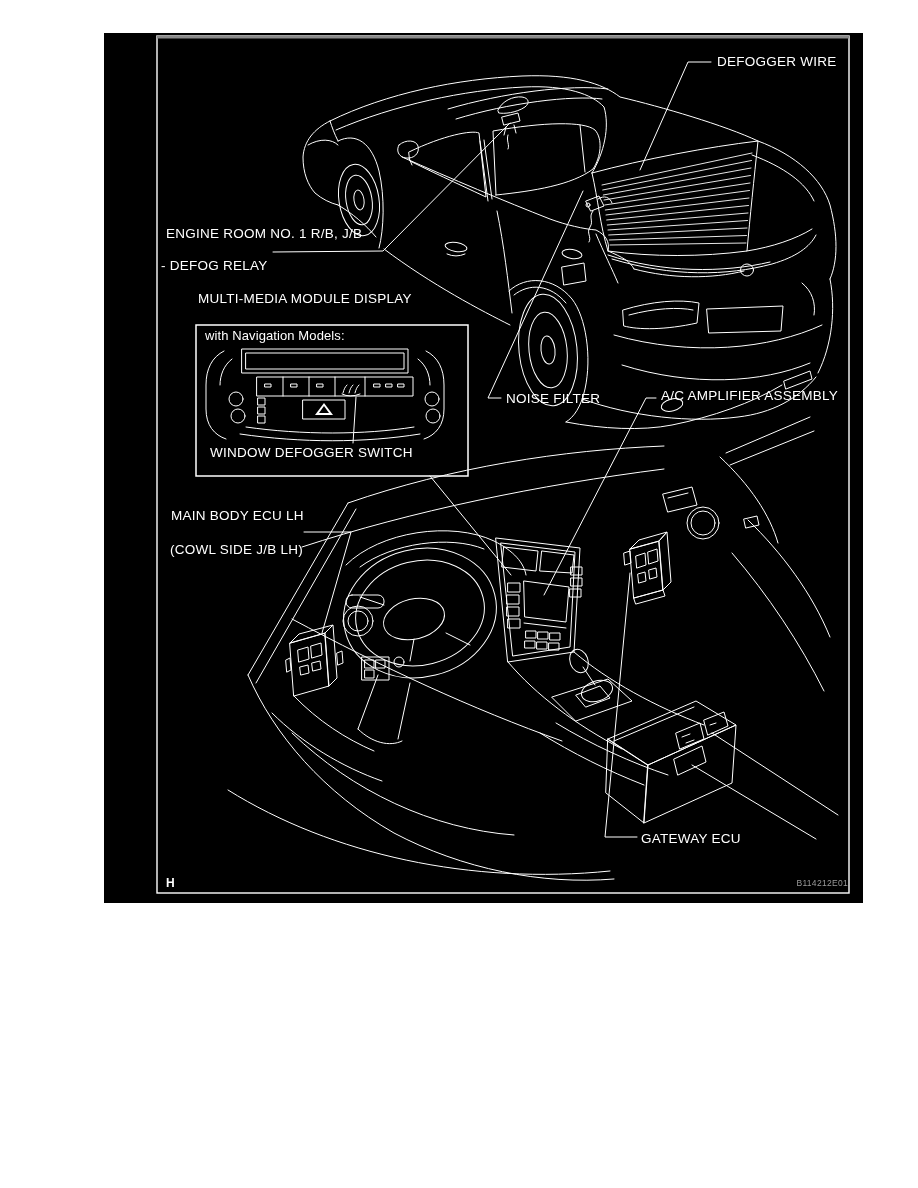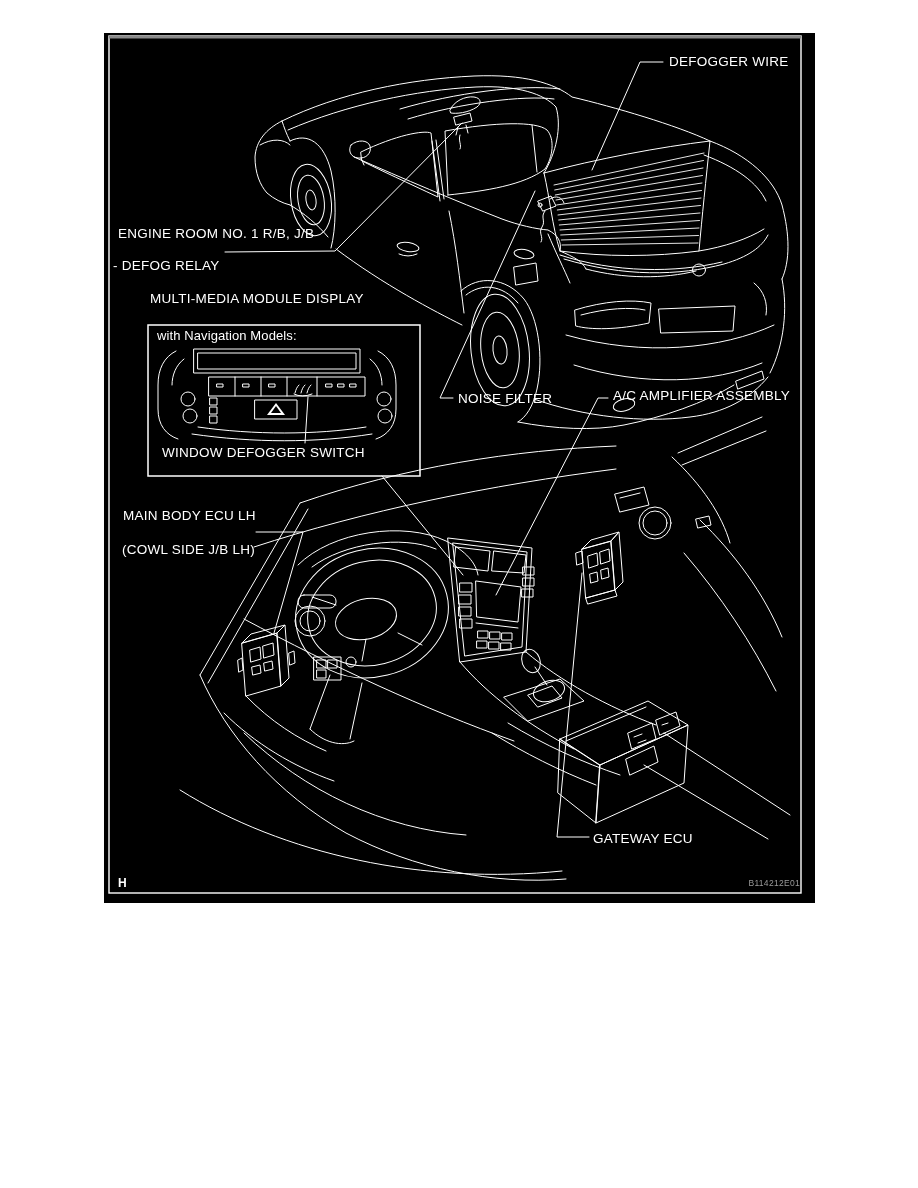--- a/index.html
+++ b/index.html
@@ -3,20 +3,21 @@
 <meta charset="utf-8">
 <style>
   html,body{margin:0;padding:0;}
   body{
     width:918px;height:1188px;background:#ffffff;
     font-family:"Liberation Sans",sans-serif;position:relative;overflow:hidden;
   }
   .diagram{
     position:absolute;left:104px;top:33px;width:711px;height:870px;
     background:#000000;
+    padding-left:48px;
   }
   svg text{
     font-family:"Liberation Sans",sans-serif;
     fill:#ffffff;font-size:13.5px;letter-spacing:.25px;
   }
   svg .small-head{font-size:13px;letter-spacing:.1px;}
   svg .marker{font-size:12px;font-weight:bold;}
   svg .figcode{font-size:8.5px;fill:#9a9a9a;letter-spacing:.3px;}
 </style>
 </head>

